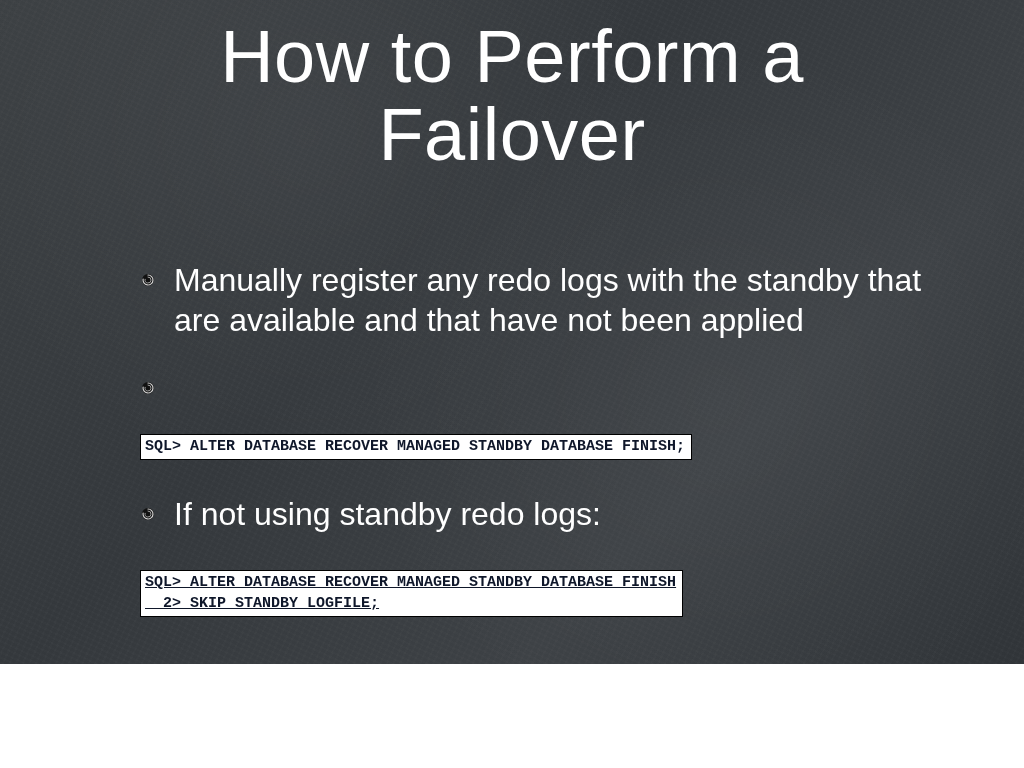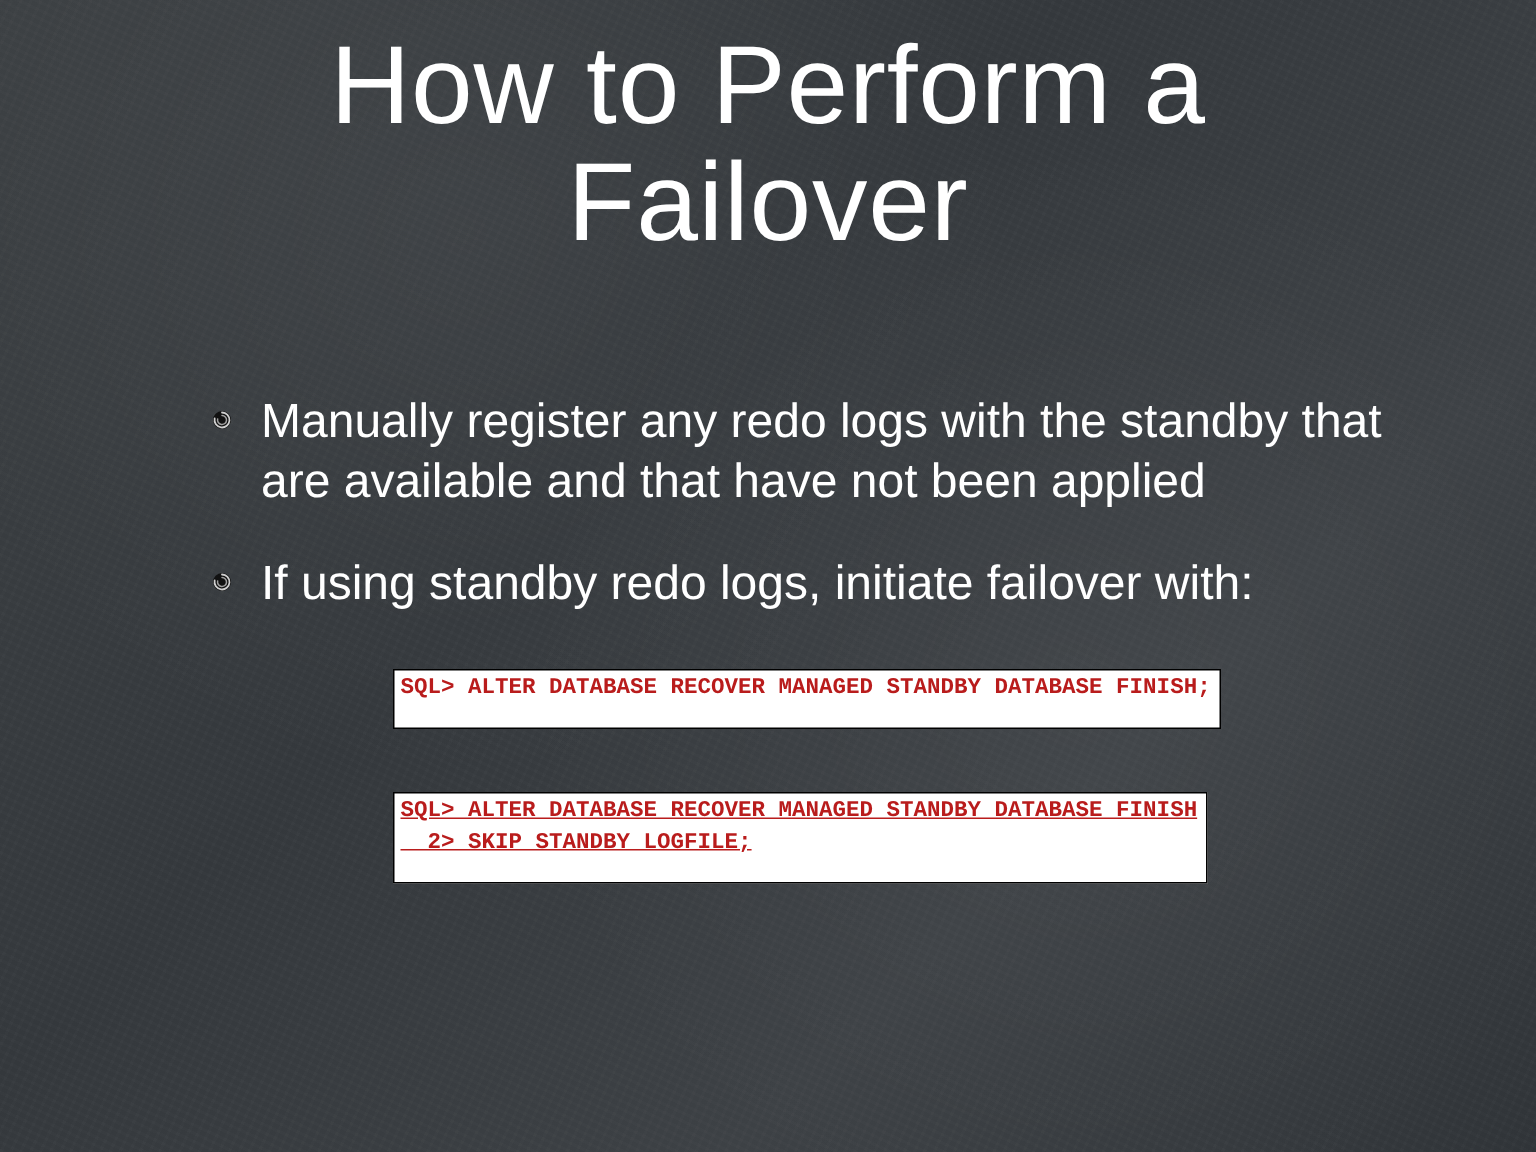--- a/index.html
+++ b/index.html
@@ -5,21 +5,21 @@
   html, body {
     margin: 0;
     padding: 0;
     width: 1024px;
     height: 768px;
     overflow: hidden;
     font-family: Arial, Helvetica, sans-serif;
   }
   .slide {
     width: 1024px;
-    height: 768px;
+    height: 664px;
     position: relative;
     box-sizing: border-box;
     background:
       radial-gradient(circle at 30% 20%, rgba(255,255,255,0.04), transparent 40%),
       radial-gradient(circle at 70% 60%, rgba(255,255,255,0.03), transparent 45%),
       linear-gradient(135deg, #3c4043 0%, #34383c 40%, #3d4145 70%, #303438 100%);
   }
   .chalk-noise {
     position: absolute;
     inset: 0;
@@ -62,29 +62,28 @@
     display: block;
   }
   .bullet-text {
     color: #ffffff;
     font-size: 32px;
     line-height: 1.25;
     font-weight: 400;
   }
   .code-block {
     background: #ffffff;
-    color: #b91c1c;
+    color: #0f172a;
     font-family: "Courier New", Courier, monospace;
     font-size: 15px;
     font-weight: bold;
     line-height: 1.35;
     white-space: pre;
     display: inline-block;
-    padding: 2px 6px 16px 4px;
-    margin-left: 122px;
+    padding: 2px 6px 2px 4px;
     margin-bottom: 34px;
     border: 1px solid #000;
   }
   .code-block.second {
     margin-bottom: 0;
     text-decoration: underline;
   }
   .gap-after-bullet2 { height: 10px; }
   .gap-after-bullet3 { height: 8px; }
 </style>
@@ -113,25 +112,34 @@
     </div>
 
     <div class="bullet-row">
       <span class="bullet-icon">
         <svg viewBox="0 0 16 16">
           <circle cx="8" cy="8" r="6" fill="#111"></circle>
           <path d="M8 3 a5 5 0 1 1 -4.9 4" fill="none" stroke="#d0d0d0" stroke-width="1.2" stroke-linecap="round"></path>
           <path d="M8 5 a3 3 0 1 1 -2.9 2.3" fill="none" stroke="#a0a0a0" stroke-width="1" stroke-linecap="round"></path>
         </svg>
       </span>
-      <span class="bullet-text">If using standby redo logs, initiate failover with:</span>
     </div>
 
     <div class="gap-after-bullet2"></div>
     <div class="code-block">SQL&gt; ALTER DATABASE RECOVER MANAGED STANDBY DATABASE FINISH;</div>
 
+    <div class="bullet-row">
+      <span class="bullet-icon">
+        <svg viewBox="0 0 16 16">
+          <circle cx="8" cy="8" r="6" fill="#111"></circle>
+          <path d="M8 3 a5 5 0 1 1 -4.9 4" fill="none" stroke="#d0d0d0" stroke-width="1.2" stroke-linecap="round"></path>
+          <path d="M8 5 a3 3 0 1 1 -2.9 2.3" fill="none" stroke="#a0a0a0" stroke-width="1" stroke-linecap="round"></path>
+        </svg>
+      </span>
+      <span class="bullet-text">If not using standby redo logs:</span>
+    </div>
 
     <div class="gap-after-bullet3"></div>
     <div class="code-block second">SQL&gt; ALTER DATABASE RECOVER MANAGED STANDBY DATABASE FINISH
   2&gt; SKIP STANDBY LOGFILE;</div>
 
   </div>
 </div>
 
 </body></html>

